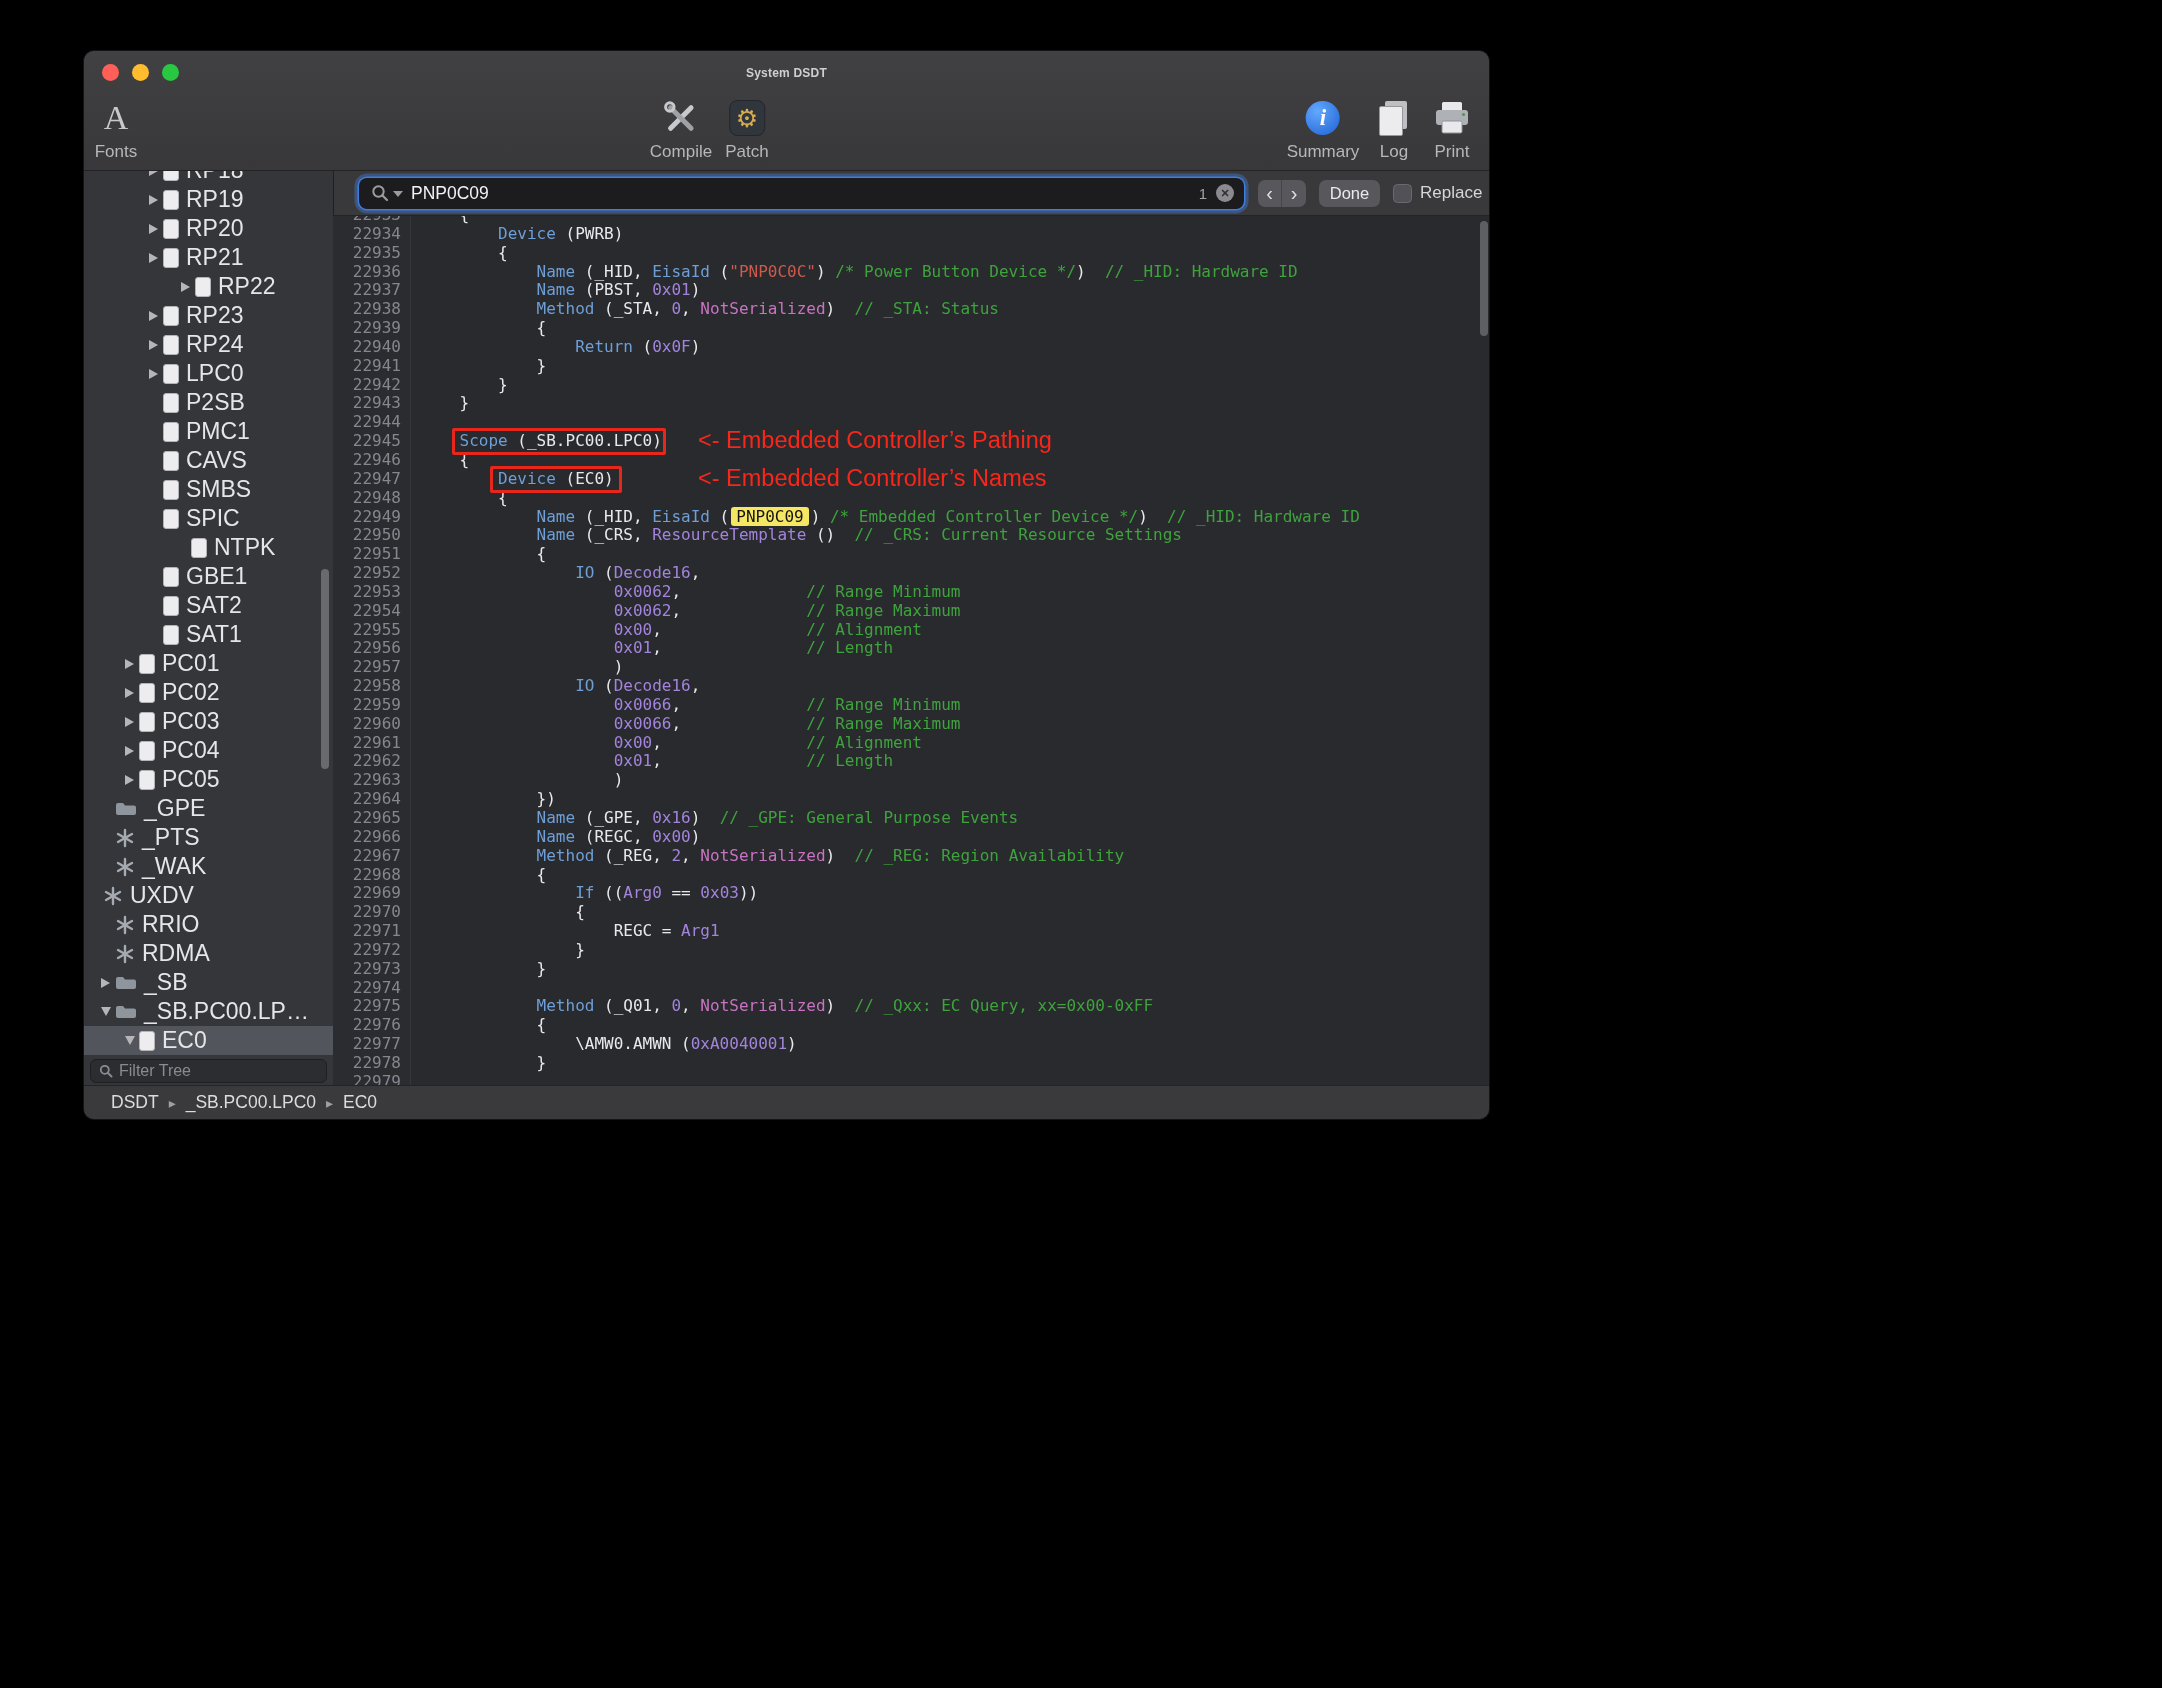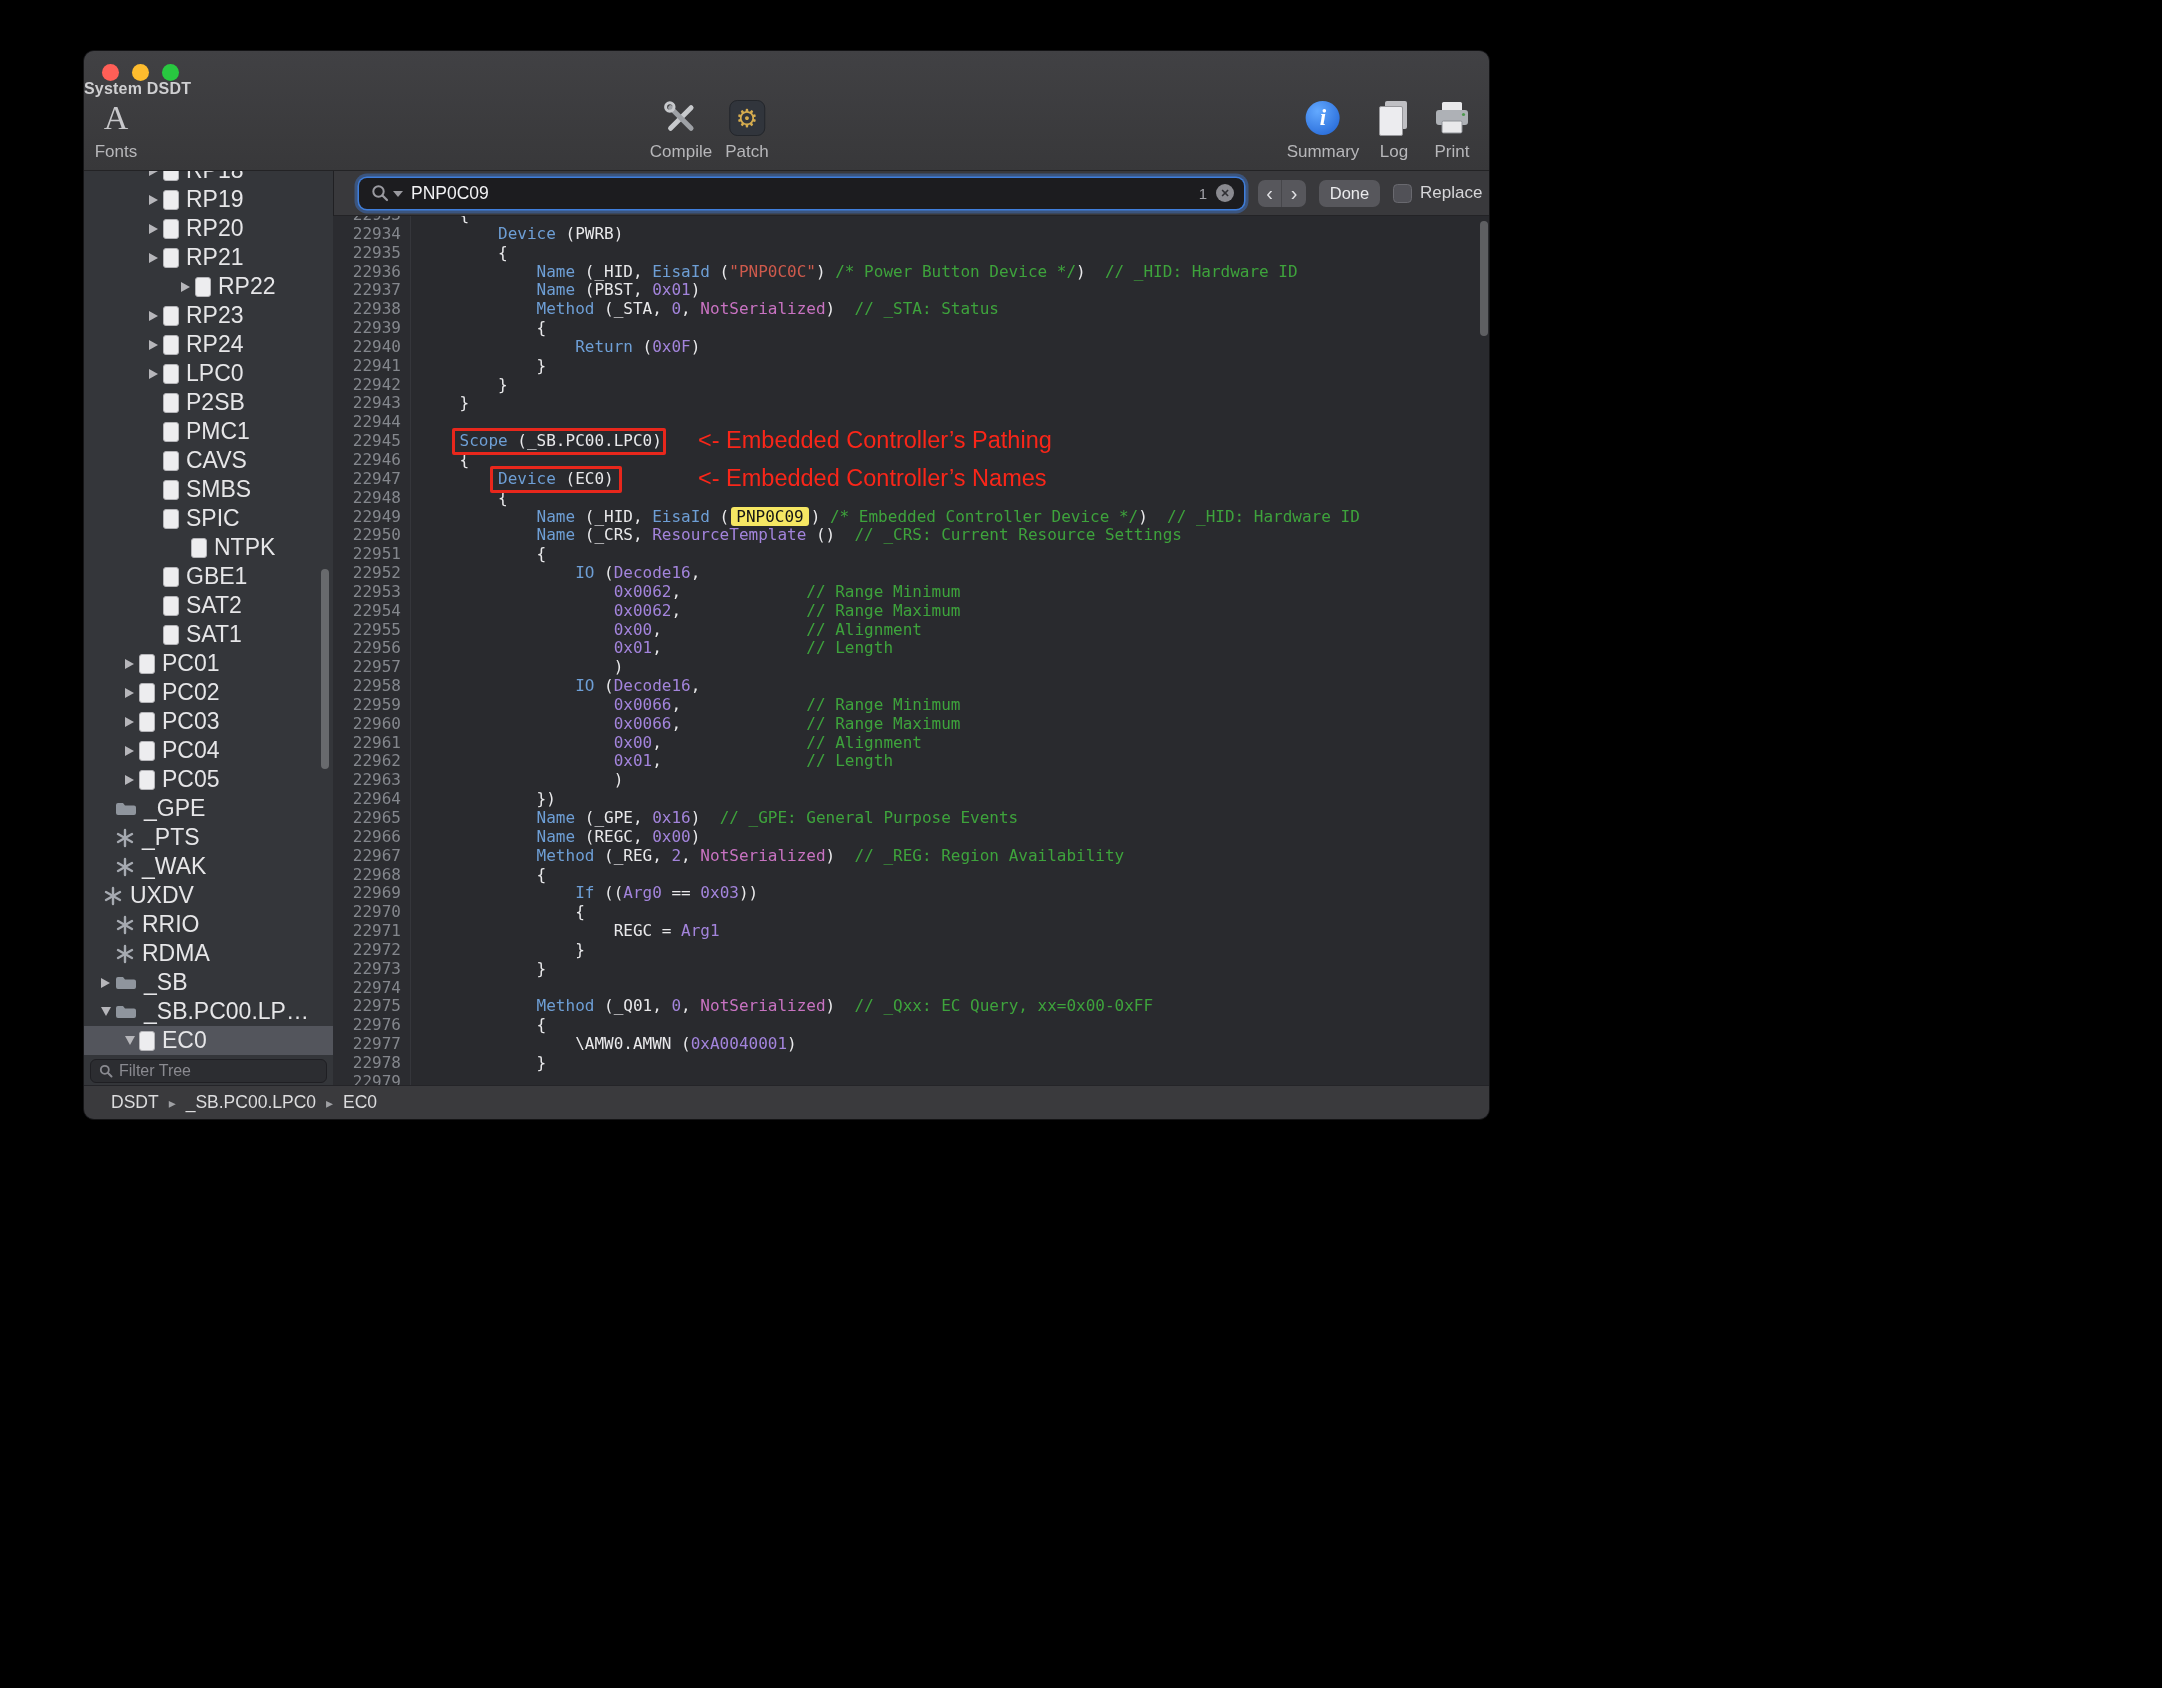--- a/index.html
+++ b/index.html
@@ -7,22 +7,22 @@
   .stage{position:relative;width:2162px;height:1688px;background:#000;overflow:hidden;
          font-family:"Liberation Sans",sans-serif;-webkit-font-smoothing:antialiased}
   .window{position:absolute;left:83px;top:50px;width:1407px;height:1070px;background:#292A2E;
           border-radius:11px;overflow:hidden;border:1px solid #141416;box-shadow:0 30px 80px rgba(0,0,0,.85)}
   
   .chrome{position:absolute;left:0;top:0;right:0;height:120px;background:linear-gradient(#414144,#38383A);
           border-bottom:1px solid #232325}
   .traffic{position:absolute;left:18px;top:13px;display:flex;gap:13px}
   .tl{width:17px;height:17px;border-radius:50%}
   .tl.red{background:#FF5F57}.tl.yellow{background:#FEBC2E}.tl.green{background:#28C840}
-  .wtitle{position:absolute;left:0;right:0;top:16px;height:44px;line-height:44px;
-          color:#CFCFD1;font-size:16px;font-weight:700;letter-spacing:.2px}
+  .wtitle{position:absolute;left:0;right:0;top:0;height:44px;line-height:44px;text-align:center;
+          color:#CFCFD1;font-size:12px;font-weight:700;letter-spacing:.2px}
   .titem{position:absolute;top:45px;transform:translateX(-50%);text-align:center;color:#B7B7BA;font-size:17px}
   .ticonbox{height:44px;display:flex;align-items:center;justify-content:center}
   .tlabel{margin-top:2px}
   .fonts-a{font-family:"Liberation Serif",serif;font-size:34px;color:#C8C8CB;line-height:1}
   .patchsq{width:36px;height:36px;border-radius:8px;background:#31353C;border:1px solid #23262b;
            display:flex;align-items:center;justify-content:center;color:#D5AC4F;font-size:25px;line-height:1}
   .infocircle{width:34px;height:34px;border-radius:50%;background:radial-gradient(circle at 35% 30%,#63A9FF,#1D60D2);
               display:flex;align-items:center;justify-content:center;color:#fff;
               font-family:"Liberation Serif",serif;font-style:italic;font-weight:700;font-size:23px}
   .pages{position:relative;width:30px;height:34px}

